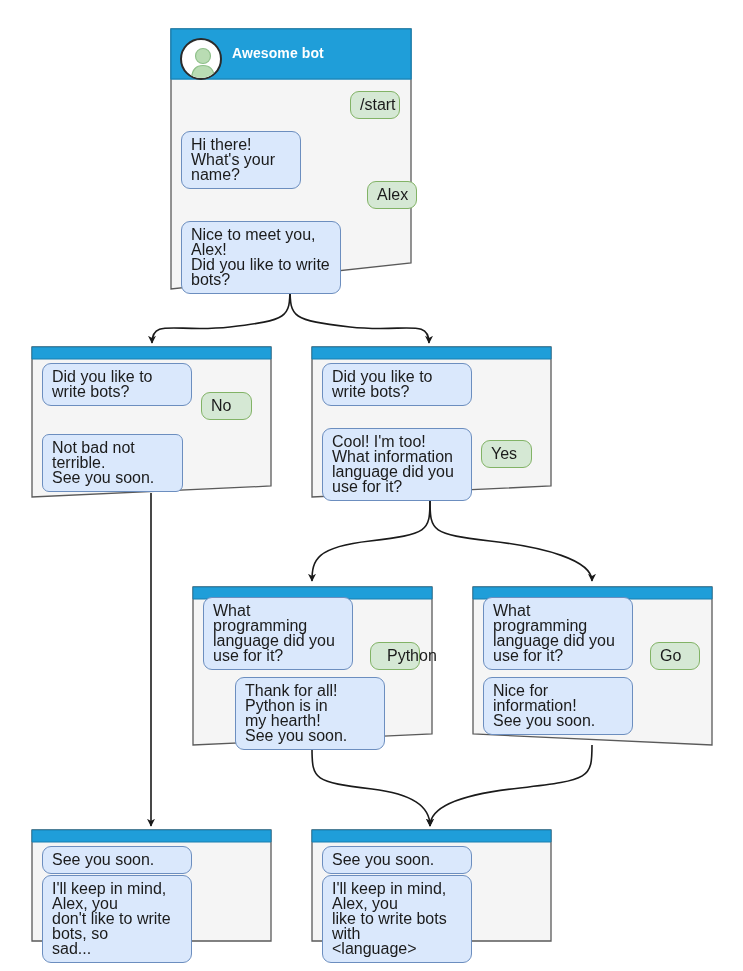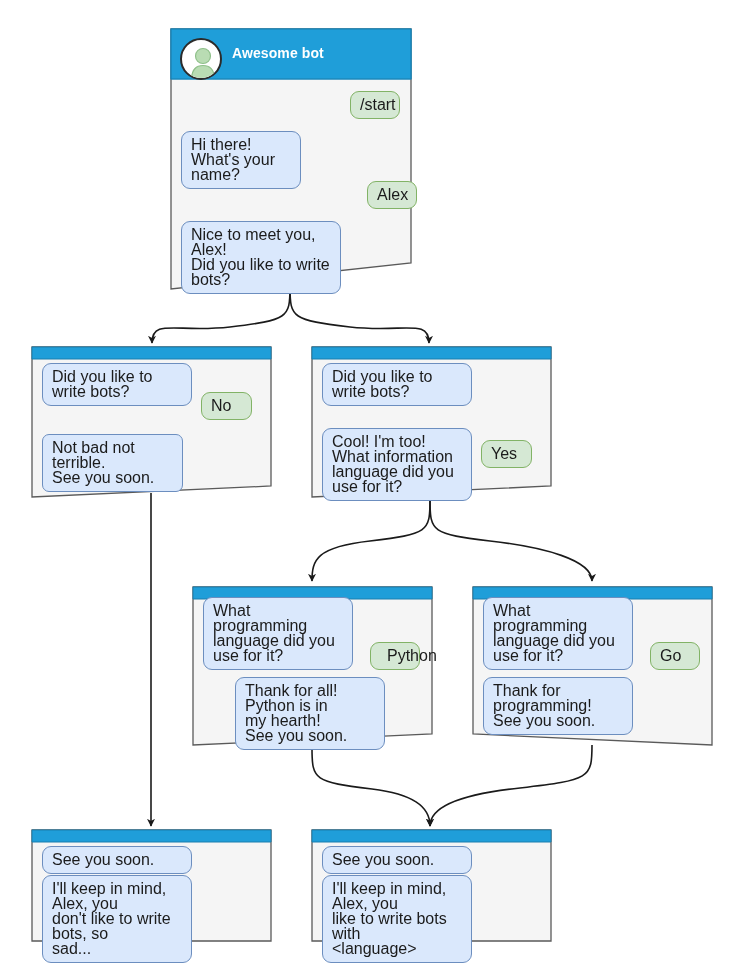--- a/index.html
+++ b/index.html
@@ -200,21 +200,21 @@
 
   <div class="node" style="left:472px; top:586px; width:241px; height:160px;">
     <svg class="node-frame" viewBox="0 0 241 160" width="241" height="160">
       <path d="M 1 1 L 240 1 L 240 159 L 1 148 Z" fill="#f5f5f5" stroke="#5a5a5a" stroke-width="1.3"></path>
       <path d="M 1 1 L 240 1 L 240 13 L 1 13 Z" fill="#1f9ed9" stroke="#1b7fae" stroke-width="1"></path>
     </svg>
     <div class="node-content">
       <div class="bubble bot" style="left:11px; top:11px; width:150px;">What programming
 language did you use for it?</div>
       <div class="bubble user" style="left:178px; top:56px; width:50px;">Go</div>
-      <div class="bubble bot" style="left:11px; top:91px; width:150px;">Thank for programming!
+      <div class="bubble bot" style="left:11px; top:91px; width:150px;">Nice for information!
 See you soon.</div>
     </div>
   </div>
 
   <div class="node" style="left:31px; top:829px; width:241px; height:113px;">
     <svg class="node-frame" viewBox="0 0 241 113" width="241" height="113">
       <path d="M 1 1 L 240 1 L 240 112 L 1 112 Z" fill="#f5f5f5" stroke="#5a5a5a" stroke-width="1.3"></path>
       <path d="M 1 1 L 240 1 L 240 13 L 1 13 Z" fill="#1f9ed9" stroke="#1b7fae" stroke-width="1"></path>
     </svg>
     <div class="node-content">

